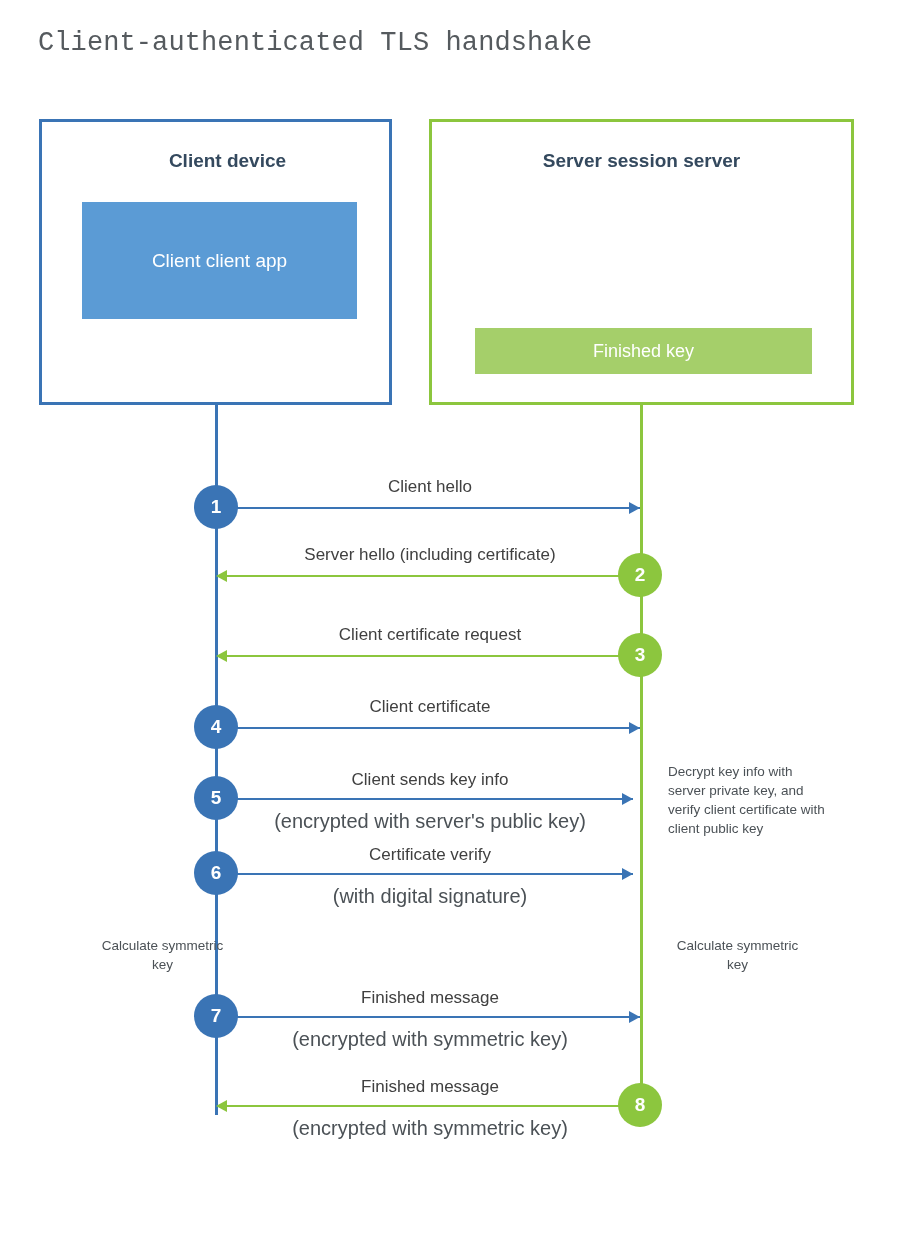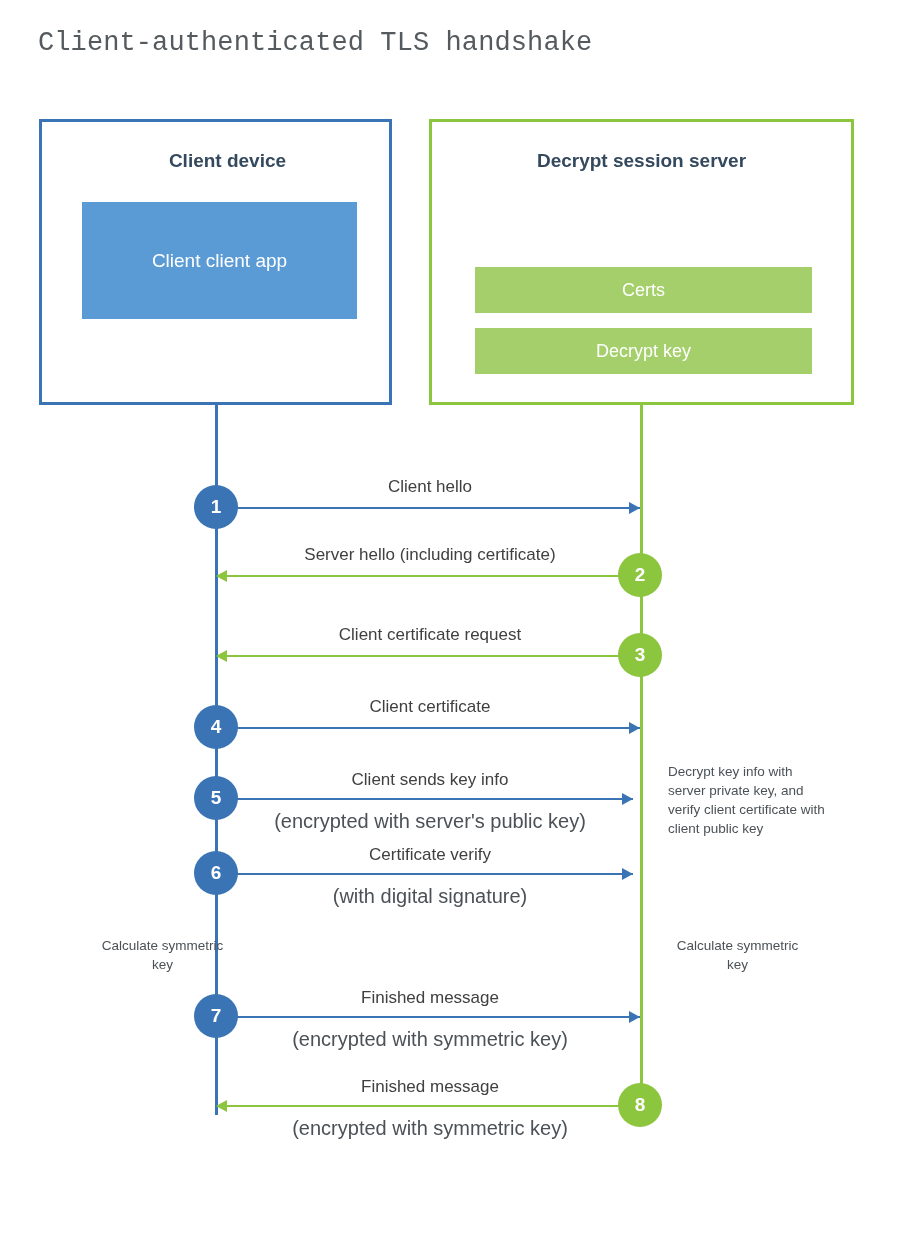--- a/index.html
+++ b/index.html
@@ -174,23 +174,22 @@
 <body>
 
 <div id="page-title">Client-authenticated TLS handshake</div>
 
 <div class="party-box" id="client-box">
   <div class="party-title">Client device</div>
   <div id="client-app-block">Client client app</div>
 </div>
 
 <div class="party-box" id="server-box">
-  <div class="party-title">Decrypt session server</div>
-  <div class="server-sub" id="server-sub-1">Certs</div>
-  <div class="server-sub" id="server-sub-2">Decrypt key</div>
+  <div class="party-title">Server session server</div>
+  <div class="server-sub" id="server-sub-2">Finished key</div>
 </div>
 
 <div class="lifeline" id="client-lifeline"></div>
 <div class="lifeline" id="server-lifeline"></div>
 
 <div class="arrow-row" style="top:507px;">
   <div class="arrow-line blue" style="left:216px; width:424px;"></div>
   <div class="arrow-head right blue" style="left:629px;"></div>
   <div class="step-badge blue" style="left:194px;">1</div>
   <div class="arrow-label" style="top:-30px;">Client hello</div>

